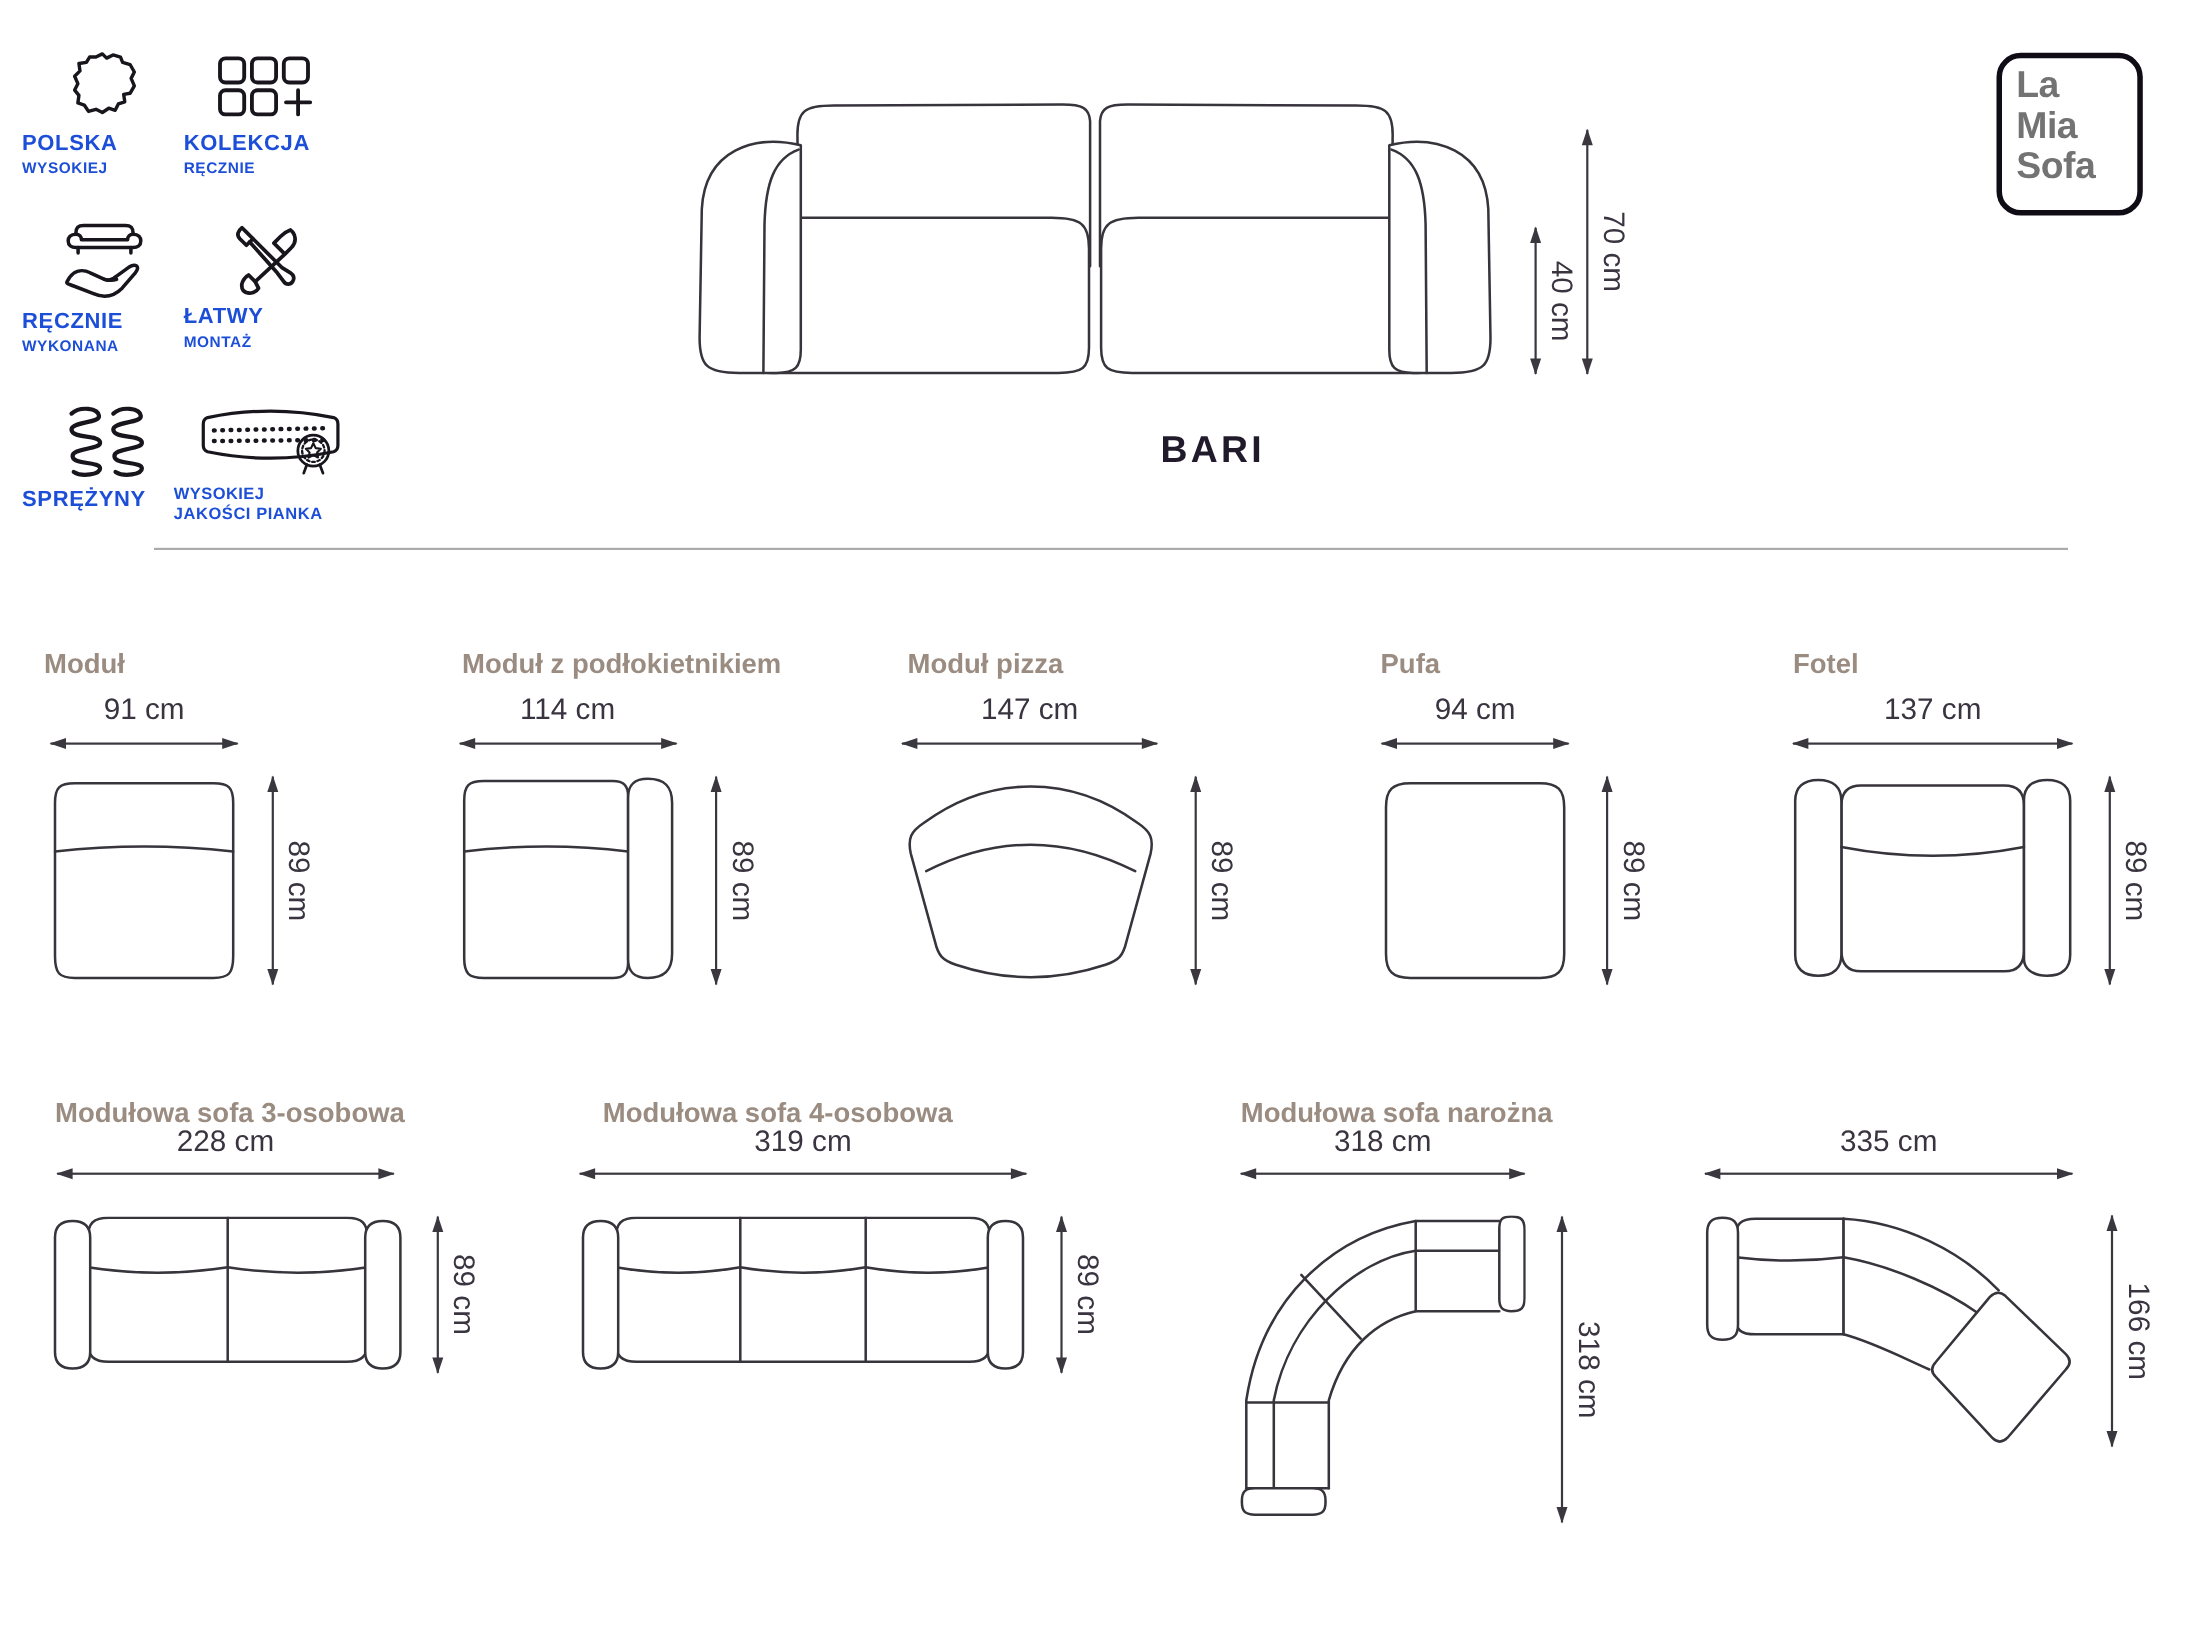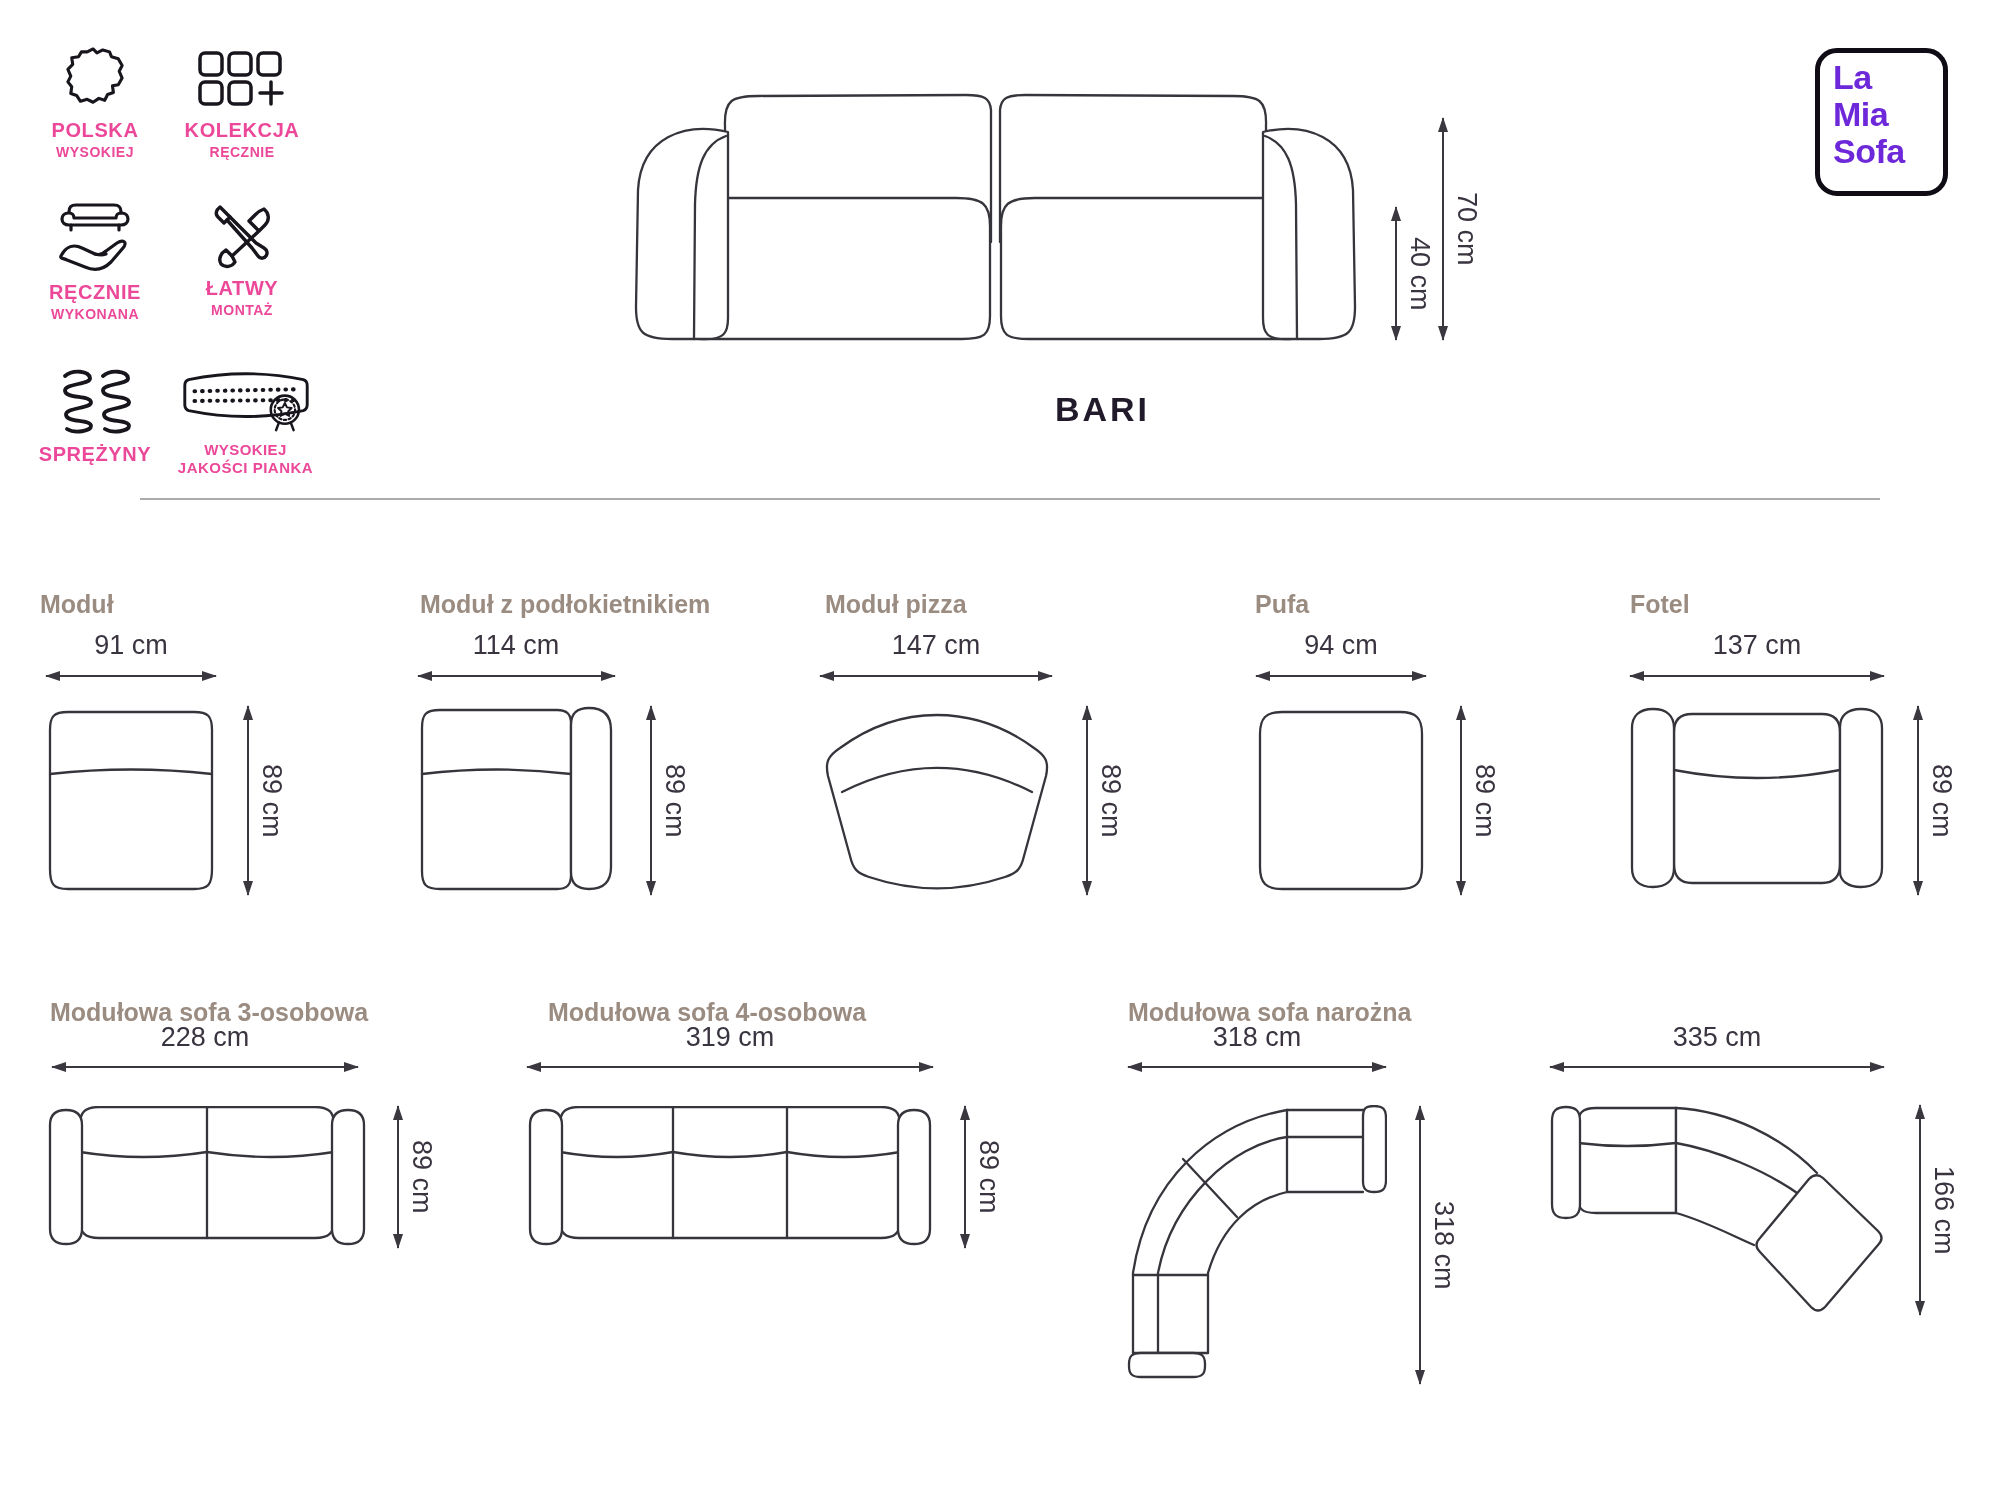--- a/index.html
+++ b/index.html
@@ -1,30 +1,30 @@
 <!DOCTYPE html>
 <html><head>
 <meta charset="utf-8">
 <style>
   html,body { margin:0; padding:0; background:#fff; }
   .canvas {
     position:relative; width:2000px; height:1500px; background:#ffffff;
     font-family:"Liberation Sans", sans-serif; overflow:hidden;
   }
-  .feature { position:absolute; text-align:center; color:#ec4899; }
+  .feature { position:absolute; text-align:left; color:#1d4ed8; }
   .f-icon { display:flex; justify-content:center; align-items:flex-end; }
   .f-title { font-size:20px; font-weight:800; letter-spacing:0.6px; margin-top:7px; }
   .f-sub { font-size:14px; font-weight:700; letter-spacing:0.5px; margin-top:2px; }
   .feature.small .f-title { font-size:15px; letter-spacing:0.4px; }
   .feature.small .f-sub { font-size:15px; margin-top:1px; }
 
   .logo {
     position:absolute; left:1815px; top:48px; width:133px; height:148px;
     border:5px solid #0f0c16; border-radius:22px; box-sizing:border-box;
-    padding:6px 0 0 13px; color:#6d28d9;
+    padding:6px 0 0 13px; color:#737373;
     font-size:34px; font-weight:800; line-height:37px; letter-spacing:-0.5px;
   }
   .divider { position:absolute; left:140px; top:498px; width:1740px; height:2px; background:#ababab; }
 
   .product-name { position:absolute; left:850px; top:390px; width:300px; text-align:right;
     font-size:34px; font-weight:800; letter-spacing:3px; color:#201a2b; }
 
   .sec-title { position:absolute; font-size:25px; font-weight:700; color:#9b8c82; white-space:nowrap; }
 
   .dim { position:absolute; font-size:27px; color:#3a3440; }

